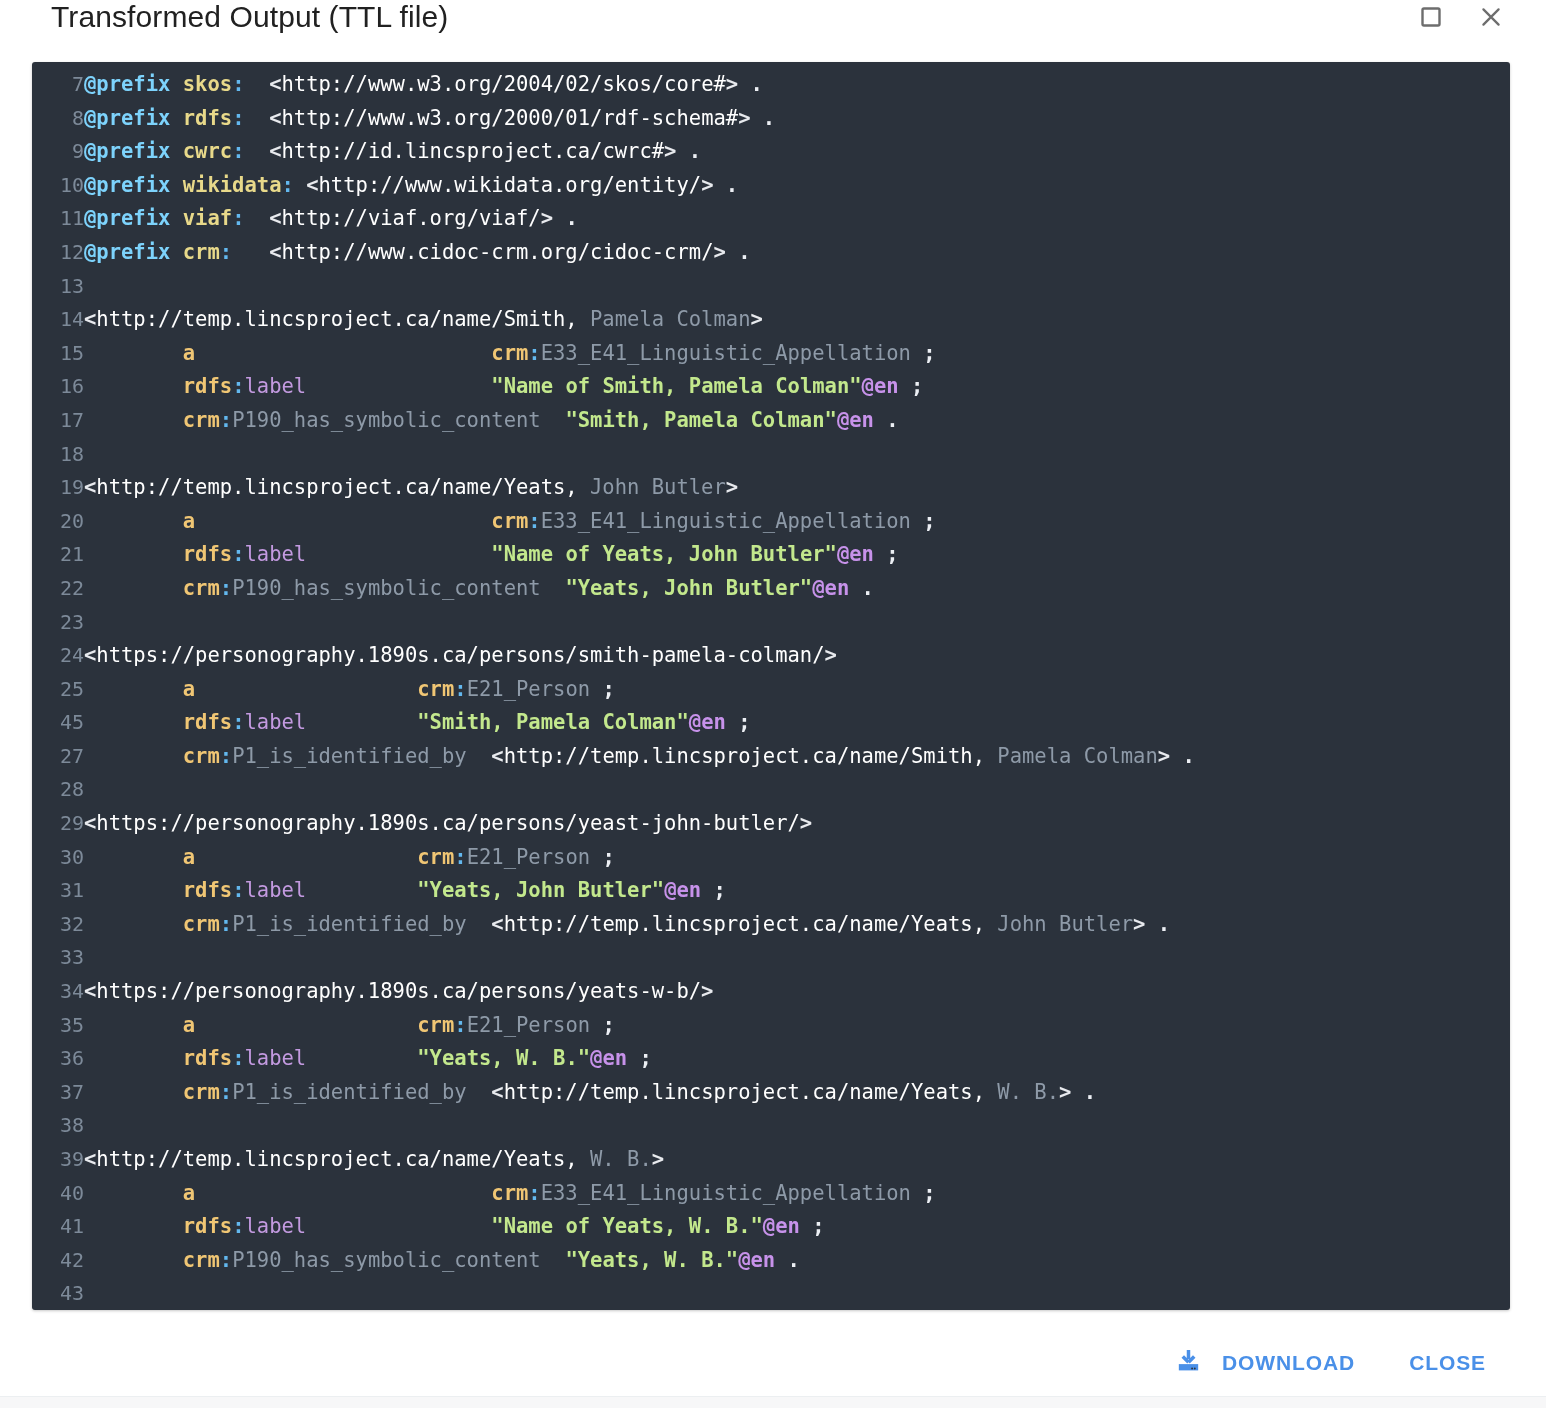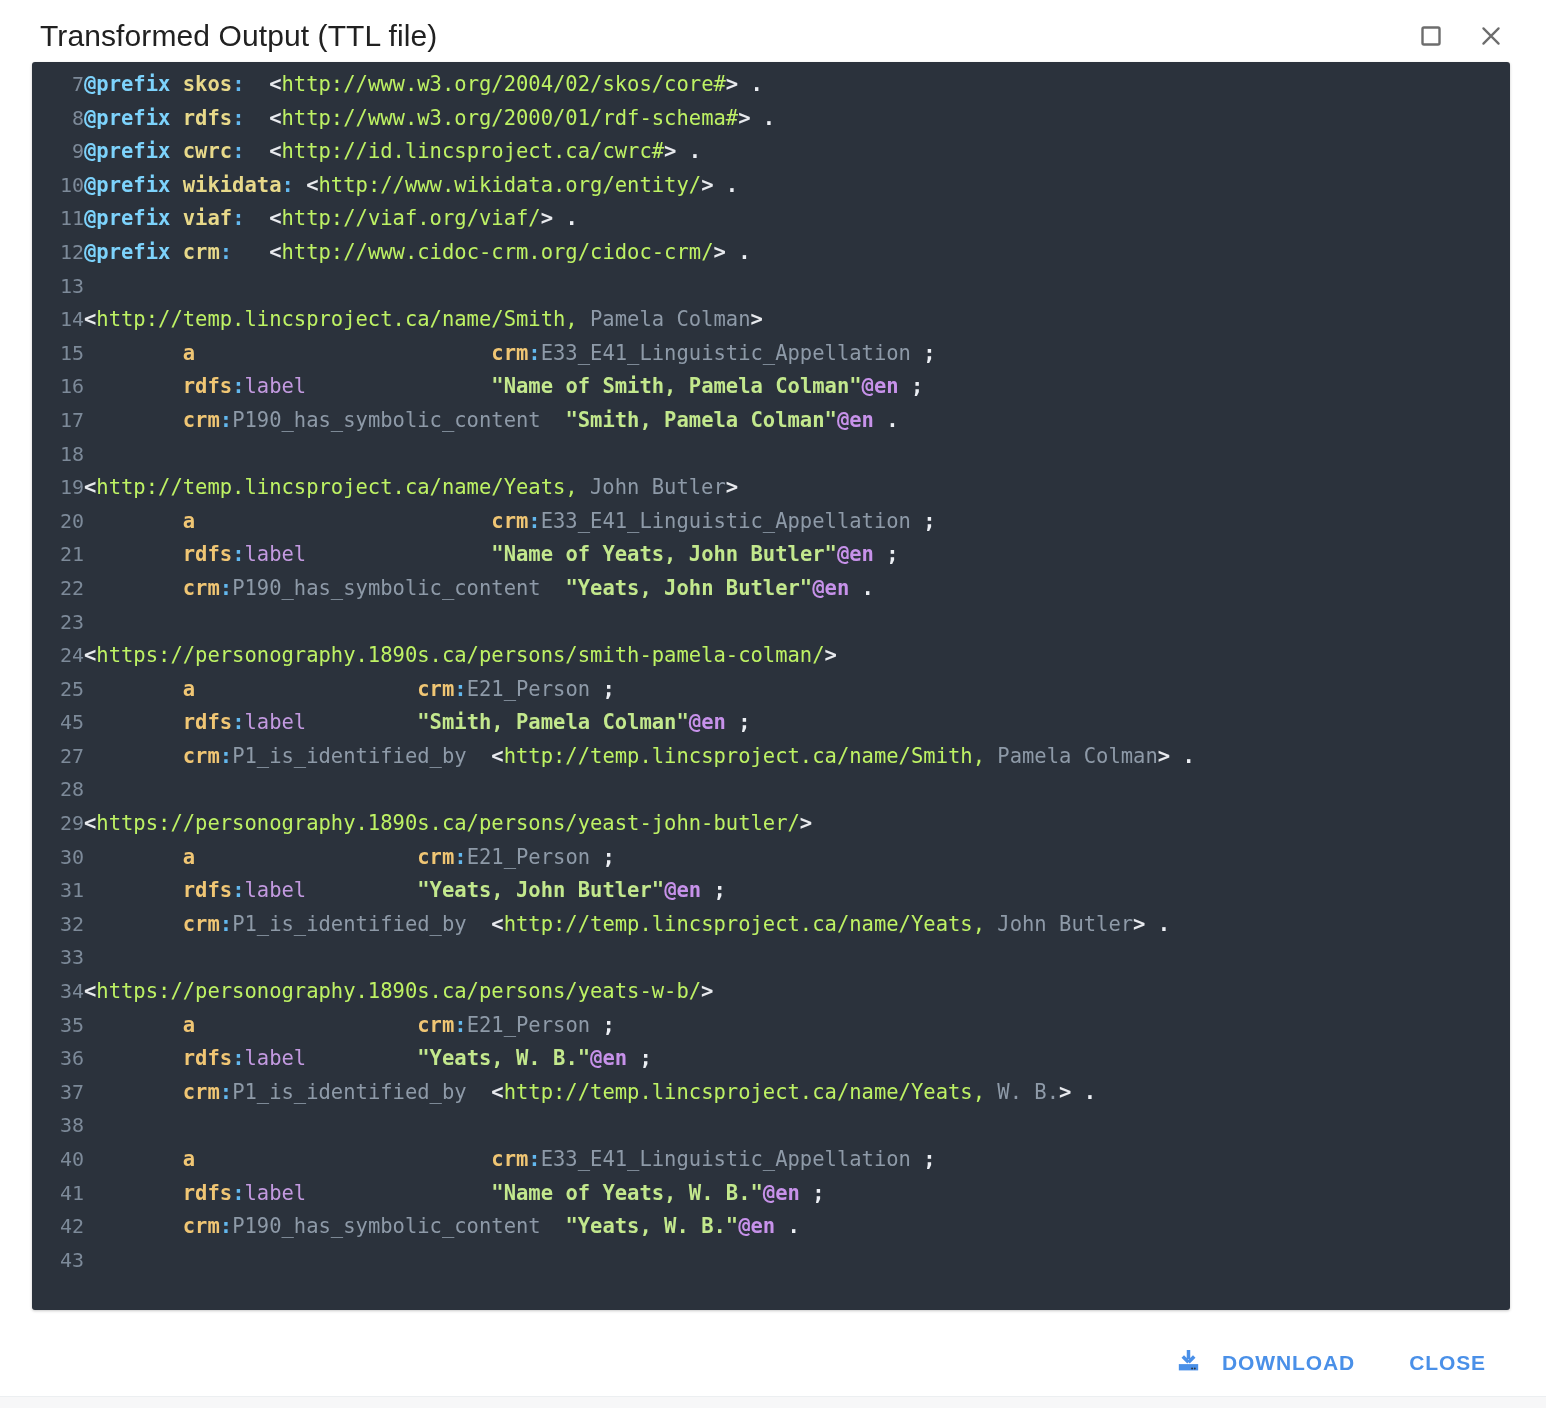--- a/index.html
+++ b/index.html
@@ -34,23 +34,24 @@
     background: #f7f7f8;
     border-top: 1px solid #eceff1;
     box-sizing: border-box;
   }
 
   
   .dlg-header {
     position: relative;
     height: 72px;
     display: flex;
-    align-items: center;
+    align-items: flex-start;
     padding: 0 24px 0 40px;
     box-sizing: border-box;
+    margin-left: 11px;
   }
   .dlg-title {
     font-size: 30px;
     color: #212121;
     font-weight: 400;
     letter-spacing: 0.1px;
     white-space: nowrap;
     flex: 1 1 auto;
   }
   .win-controls {
@@ -114,21 +115,21 @@
     white-space: pre;
     color: #d8dee9;
     padding-left: 4px;
     overflow: hidden;
   }
 
   
   .t-at      { color: #7dd3fc; font-weight: bold; }   
   .t-pfxname { color: #e8d98a; font-weight: bold; }   
   .t-colon   { color: #63b8ef; font-weight: bold; }   
-  .t-uri     { color: #bef264; text-align: right; }                       
+  .t-uri     { color: #ffffff; text-align: right; }                       
   .t-uribrk  { color: #8e9aa8; }                       
   .t-angle   { color: #e8eaee; font-weight: bold; }    
   .t-kw      { color: #f0c674; font-weight: bold; }    
   .t-pname   { color: #f0c674; font-weight: bold; }    
   .t-local   { color: #8e9aa8; }                       
   .t-localhl { color: #c39ae0; }                       
   .t-str     { color: #c3e88d; font-weight: bold; }    
   .t-lang    { color: #c792ea; font-weight: bold; }    
   .t-punct   { color: #eceff4; font-weight: bold; }    
 
@@ -315,20 +316,24 @@
             </tr>
             <tr>
               <td class="ln">37</td>
               <td class="lc">        <span class="t-pname">crm</span><span class="t-colon">:</span><span class="t-local">P1_is_identified_by</span>  <span class="t-angle">&lt;</span><span class="t-uri">http://temp.lincsproject.ca/name/Yeats,</span><span class="t-uribrk"> W. B.</span><span class="t-angle">&gt;</span> <span class="t-punct">.</span></td>
             </tr>
             <tr>
               <td class="ln">38</td>
               <td class="lc">&nbsp;</td>
             </tr>
             <tr>
+              <td class="ln">39</td>
+              <td class="lc"><span class="t-angle">&lt;</span><span class="t-uri">http://temp.lincsproject.ca/name/Yeats,</span><span class="t-uribrk"> W. B.</span><span class="t-angle">&gt;</span></td>
+            </tr>
+            <tr>
               <td class="ln">40</td>
               <td class="lc">        <span class="t-kw">a</span>                        <span class="t-pname">crm</span><span class="t-colon">:</span><span class="t-local">E33_E41_Linguistic_Appellation</span> <span class="t-punct">;</span></td>
             </tr>
             <tr>
               <td class="ln">41</td>
               <td class="lc">        <span class="t-pname">rdfs</span><span class="t-colon">:</span><span class="t-localhl">label</span>               <span class="t-str">"Name of Yeats, W. B."</span><span class="t-lang">@en</span> <span class="t-punct">;</span></td>
             </tr>
             <tr>
               <td class="ln">42</td>
               <td class="lc">        <span class="t-pname">crm</span><span class="t-colon">:</span><span class="t-local">P190_has_symbolic_content</span>  <span class="t-str">"Yeats, W. B."</span><span class="t-lang">@en</span> <span class="t-punct">.</span></td>

